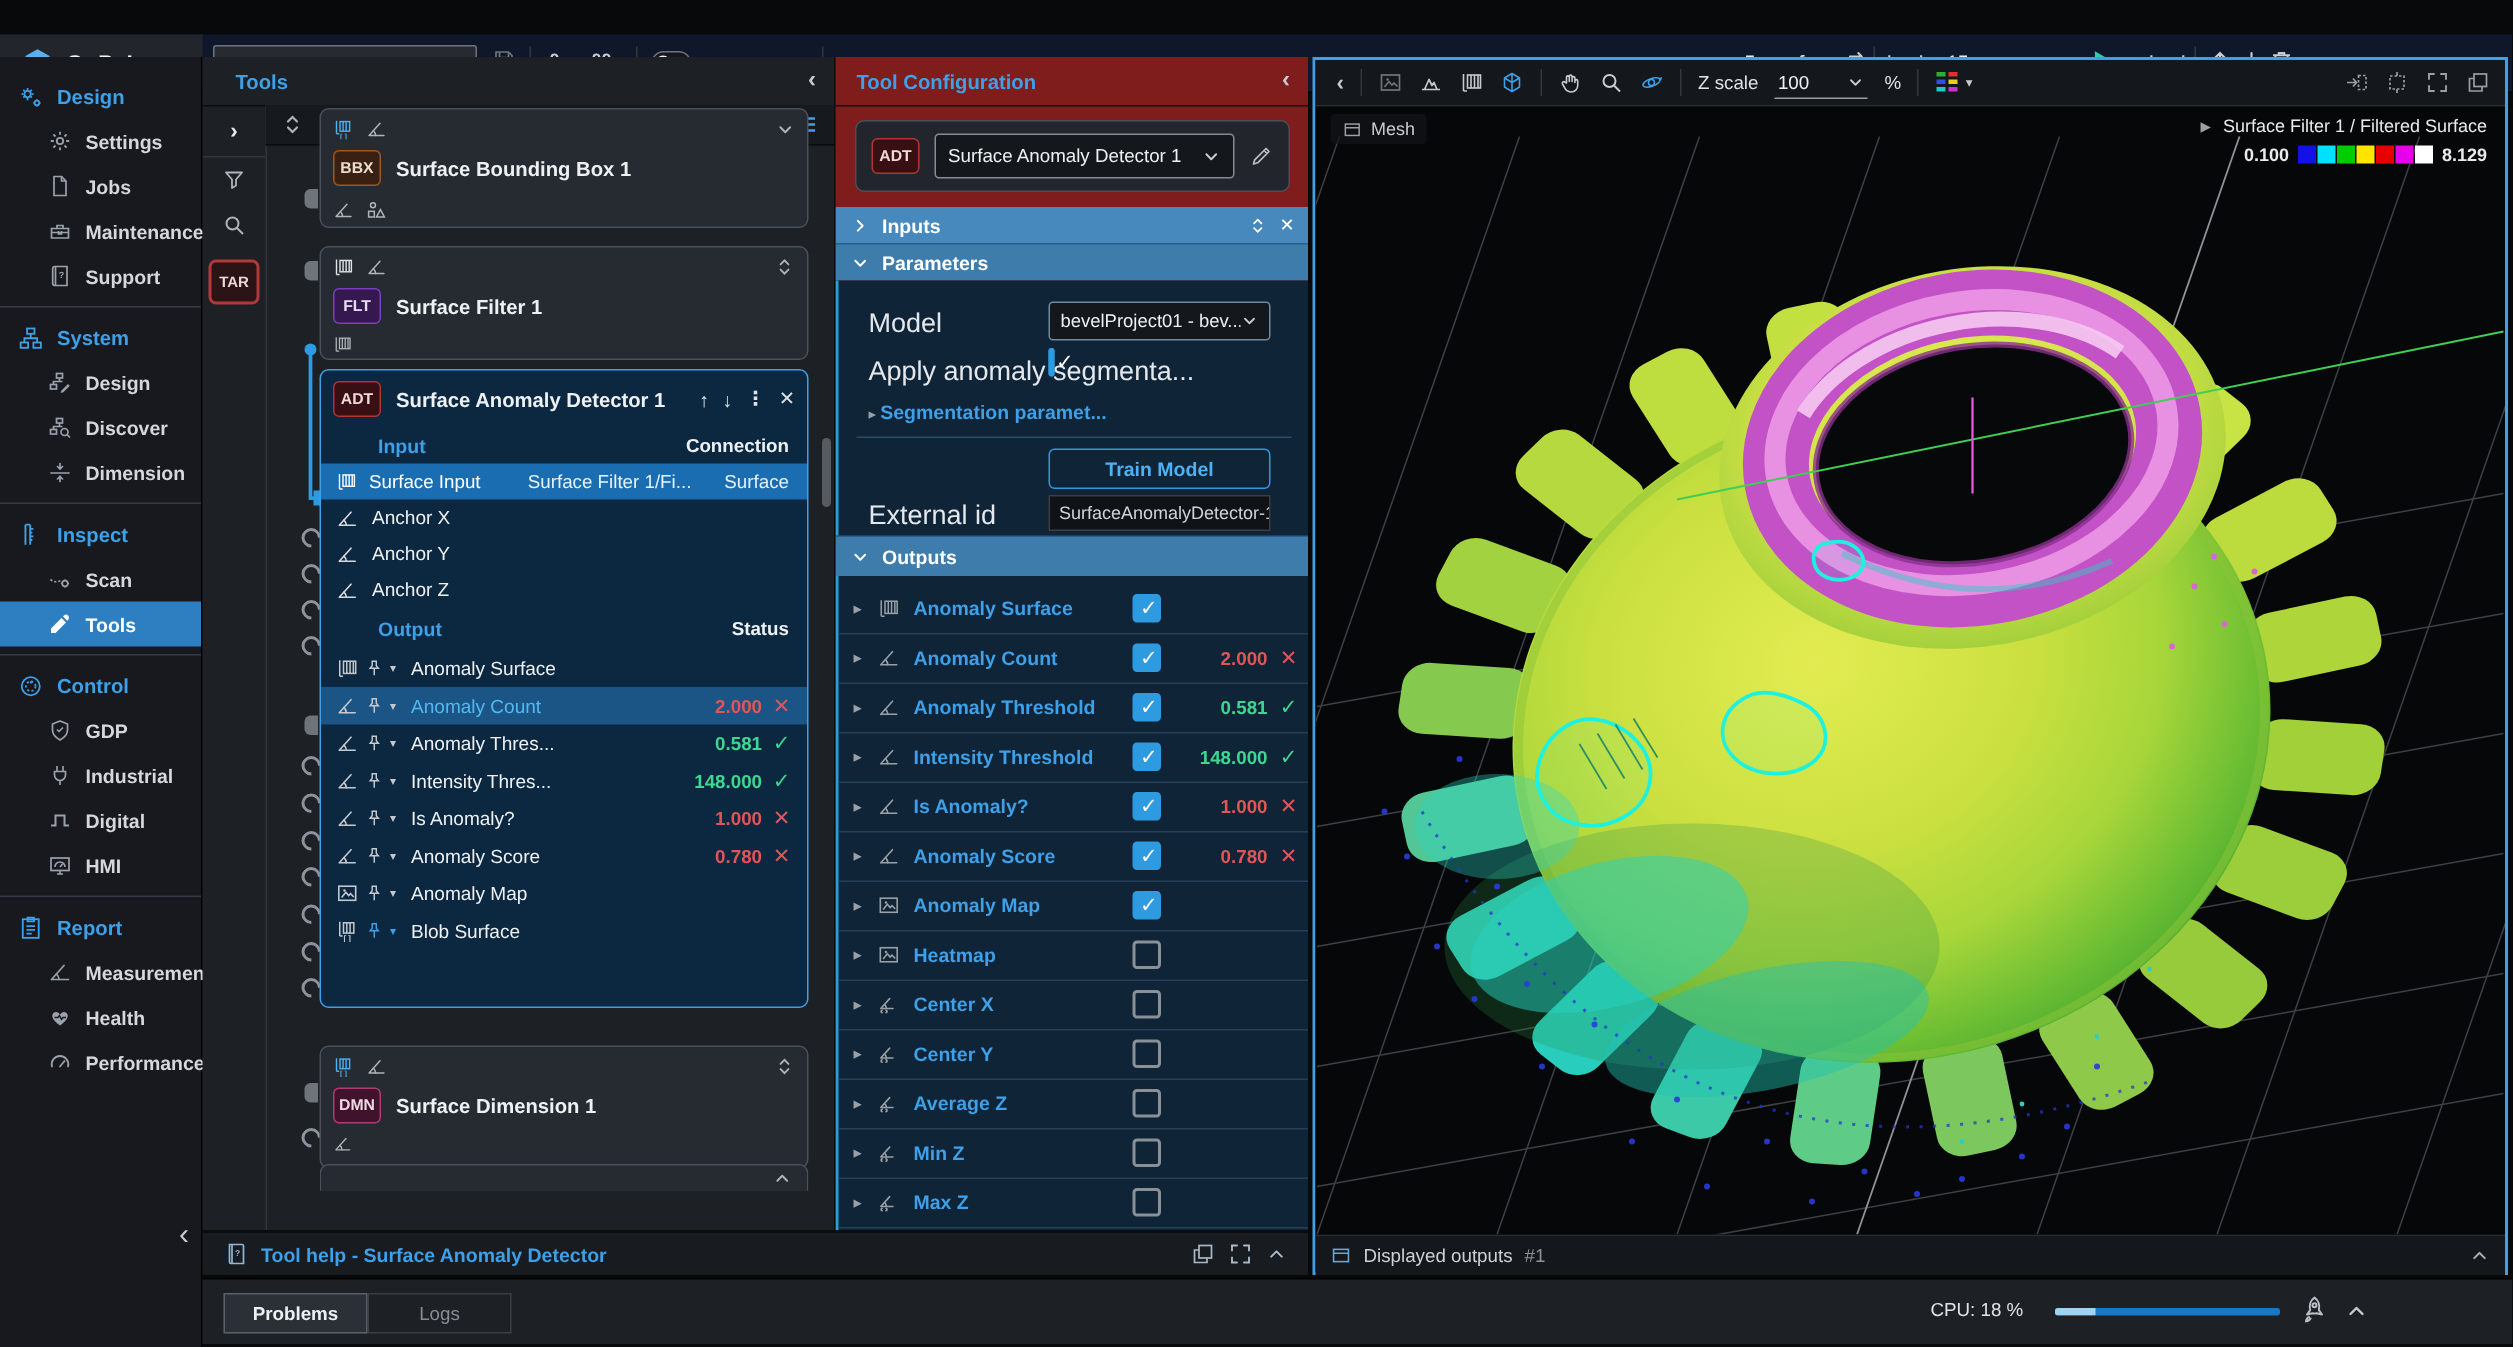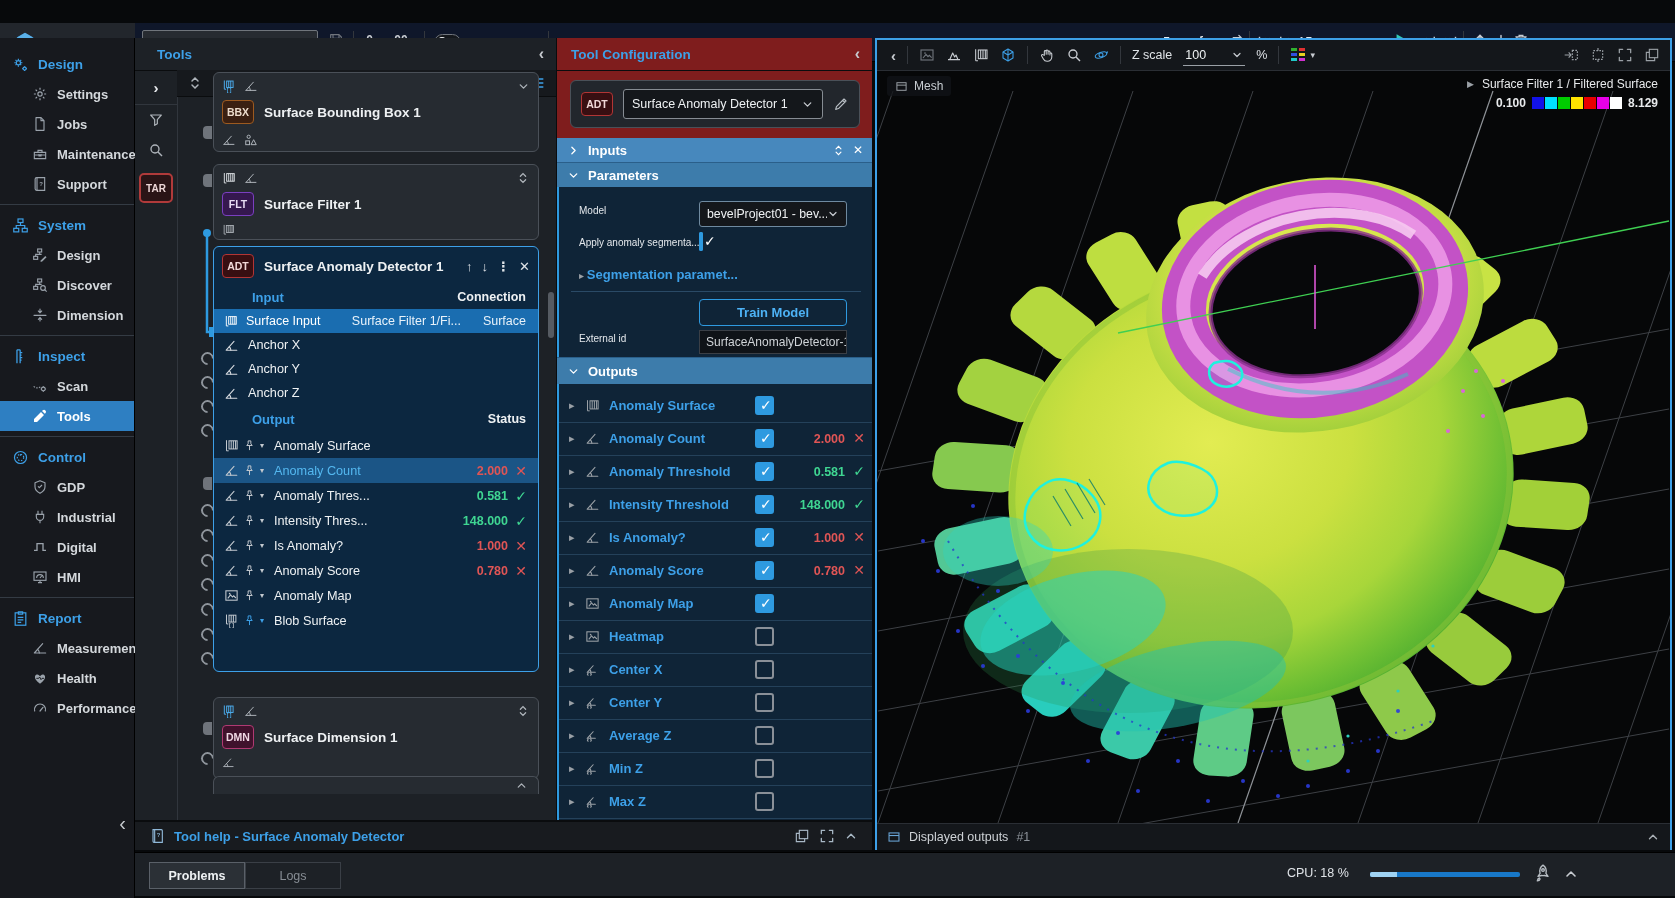--- a/index.html
+++ b/index.html
@@ -99,21 +99,21 @@
   .cpubar i{display:block;height:100%;background:#9fd2f2;}
 
   
   .cfg{left:556px;top:38px;width:316px;height:782px;background:#7f1d1d;border-left:1px solid #0a0c0e;box-sizing:border-box;overflow:hidden;}
   .selector{position:absolute;left:13px;top:42px;width:290px;height:48px;background:#22262c;border:1px solid #4a5058;border-radius:6px;display:flex;align-items:center;gap:10px;padding:0 10px;box-sizing:border-box;}
   .seldrop{flex:1;height:28px;background:#14171b;border:1px solid #868c93;border-radius:3px;display:flex;align-items:center;justify-content:space-between;padding:0 8px;font-size:12.5px;color:#eef1f3;}
   .sechdr{height:24px;display:flex;align-items:center;gap:8px;padding:0 10px;color:#fff;font-weight:bold;font-size:13px;}
   .h1{background:#4788bd;} .h2{background:#3d7cab;border-top:1px solid #2a5f8a;}
   .sechdr .sp{flex:1;}
   .secbody{background:#0f2437;border-left:2px solid #2e9ae0;box-sizing:border-box;position:relative;}
-  .plab{position:absolute;left:20px;color:#e4e8ec;font-size:10px;}
+  .plab{position:absolute;left:20px;color:#e4e8ec;font-size:18px;}
   .pctl{position:absolute;left:140px;width:148px;box-sizing:border-box;}
   .drop2{height:26px;background:#14171b;border:1px solid #6f8aa0;border-radius:3px;display:flex;align-items:center;justify-content:space-between;padding:0 7px;color:#eef1f3;font-size:12.3px;}
   .cb{width:19px;height:19px;border:2px solid #8a9098;border-radius:3px;box-sizing:border-box;position:relative;}
   .cb.checked{background:#2e9ae0;border-color:#2e9ae0;}
   .cb.checked::after{content:"✓";position:absolute;left:3px;top:-1px;color:#fff;font-size:14px;font-weight:bold;}
   .linkrow{color:#3da0e8;font-weight:bold;font-size:13px;}
   .trainbtn{height:27px;border:1px solid #2e9ae0;border-radius:4px;color:#4db2f5;font-weight:bold;font-size:13px;display:flex;align-items:center;justify-content:center;background:transparent;text-align:right;}
   .extin{height:24px;background:#0f1318;border:1px solid #3a3f46;color:#d0d4d8;font-size:12px;display:flex;align-items:center;padding:0 6px;white-space:nowrap;overflow:hidden;}
   .orow{height:32px;border-bottom:1px solid #24415a;position:relative;}
   .orow .tri{position:absolute;left:10px;top:9px;color:#9aa0a6;font-size:11px;}

